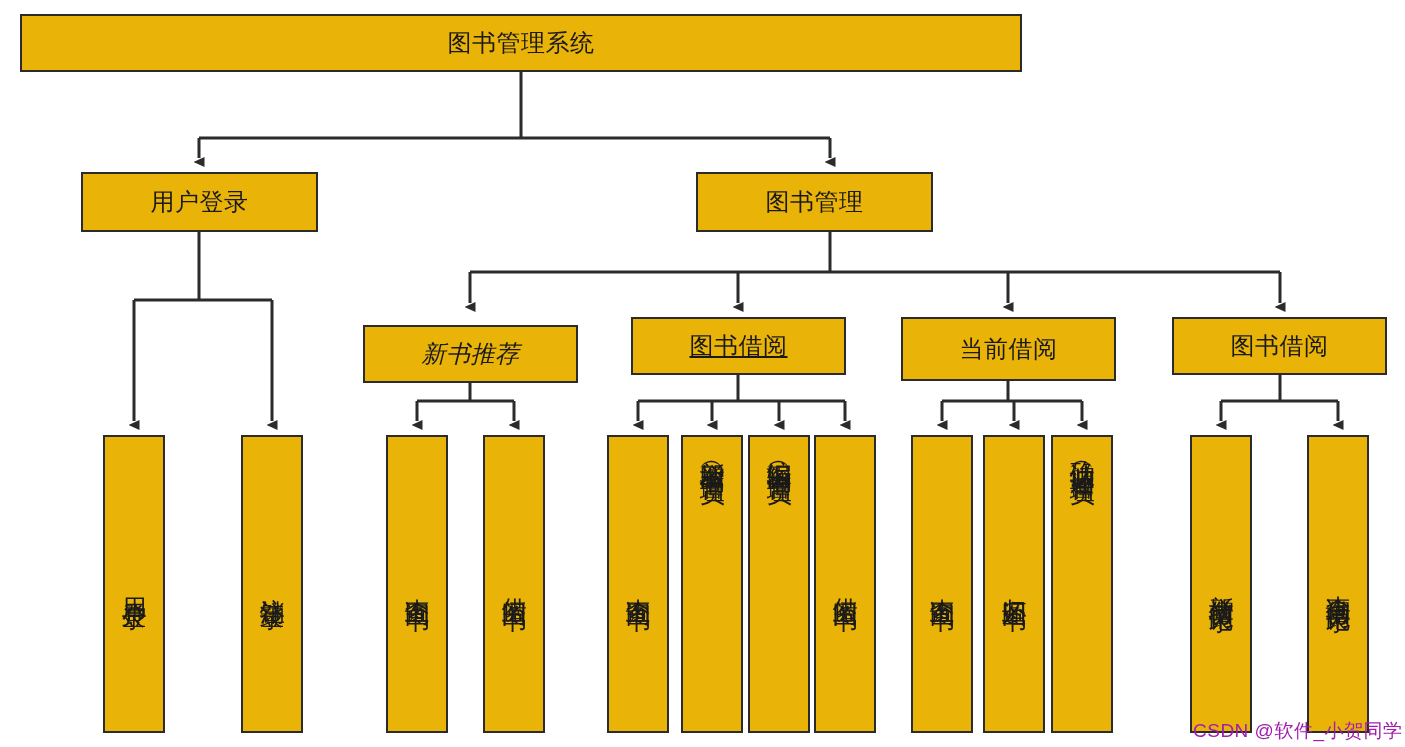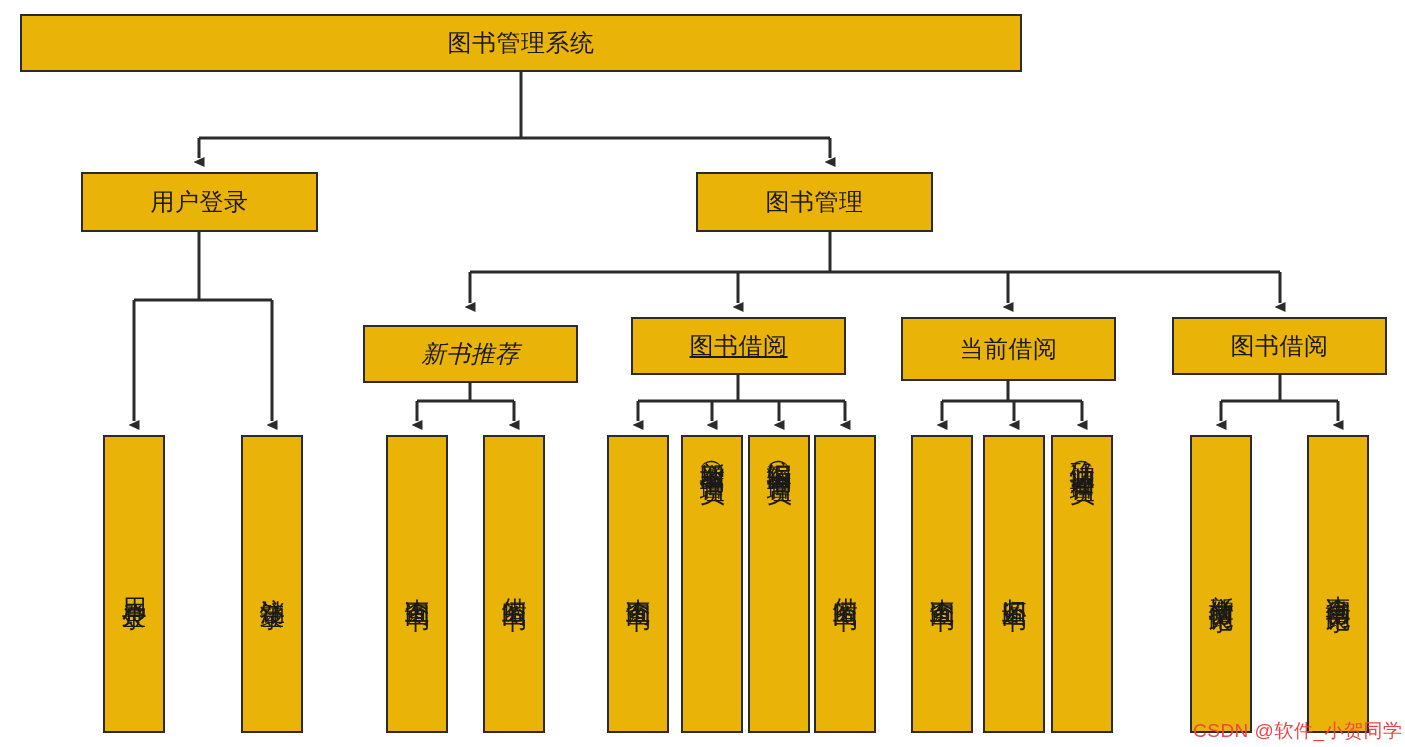--- a/index.html
+++ b/index.html
@@ -61,21 +61,21 @@
   .node.vertical.center-v {
     align-items: center;
   }
   .node.vertical.top-v {
     align-items: flex-start;
     padding-top: 4px;
   }
   .watermark {
     position: absolute;
     font-size: 19px;
-    color: #ef4444;
+    color: #a21caf;
     white-space: nowrap;
     letter-spacing: 0.5px;
   }
 </style>
 </head>
 <body>
 
 <div id="canvas">
 
   <svg class="connectors" viewBox="0 0 1405 747" xmlns="http://www.w3.org/2000/svg">

